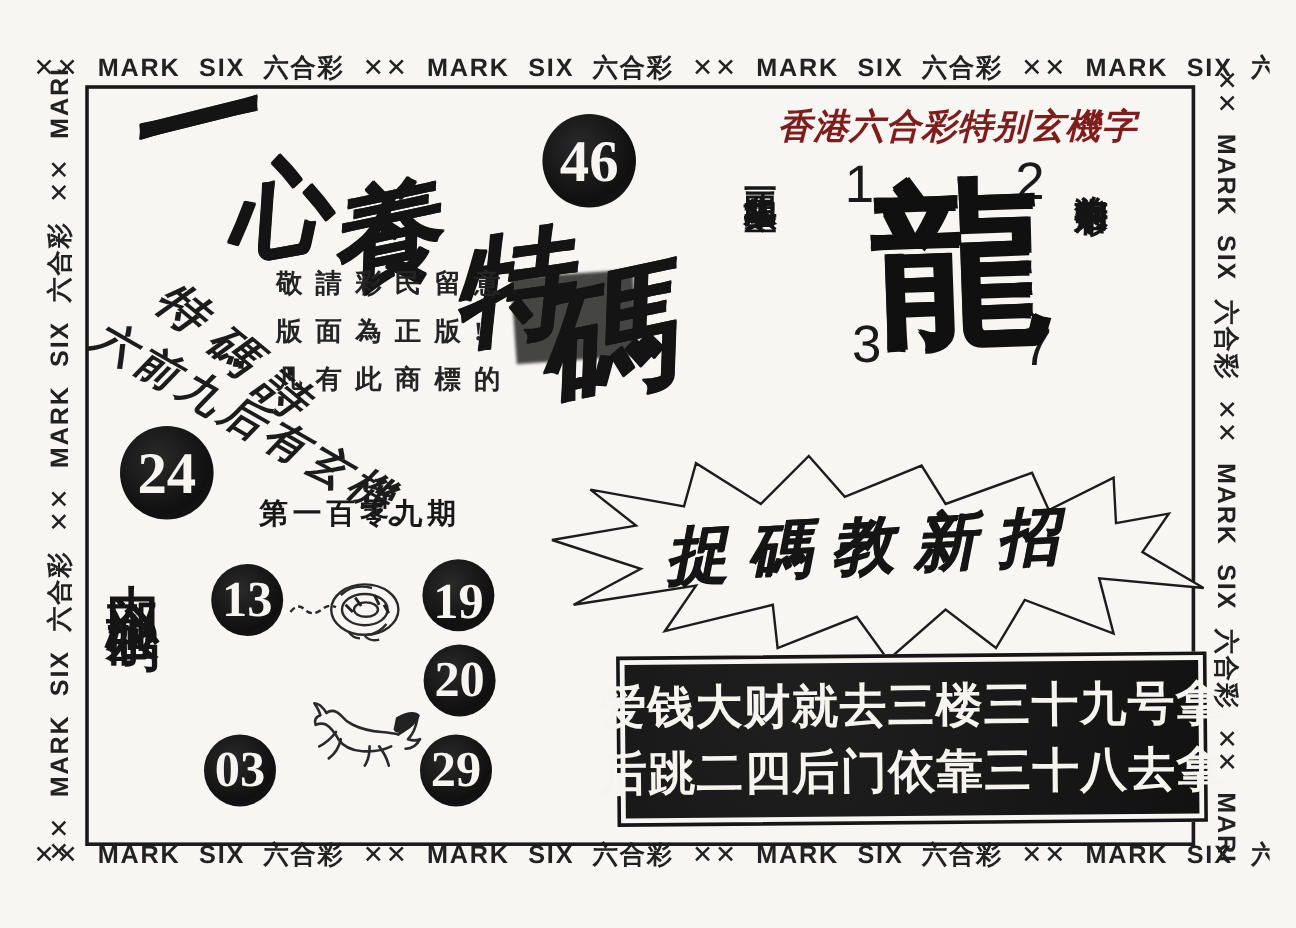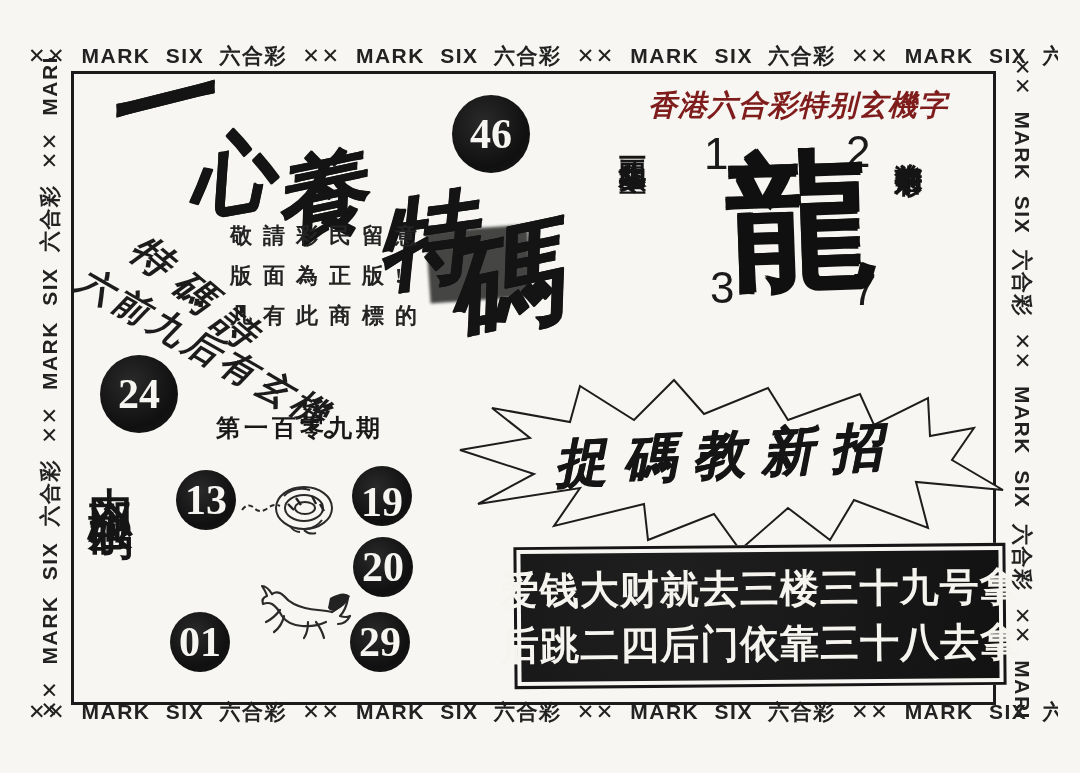--- a/index.html
+++ b/index.html
@@ -32,21 +32,21 @@
     transform:translate(-50%,-50%) rotate(90deg);
   }
 
   
   .num-circle{
     position:absolute;border-radius:50%;
     background:radial-gradient(circle at 40% 35%, #2a2a2a 0%, #101010 65%, #1c1c1c 100%);
     color:#f6f5f1;display:flex;align-items:center;justify-content:center;
     font-weight:bold;font-family:"Liberation Serif","DejaVu Serif",serif;
   }
-  .big-circle{width:78px;height:78px;font-size:42px;text-align:center;}
+  .big-circle{width:78px;height:78px;font-size:49px;text-align:center;}
   .small-circle{width:60px;height:60px;font-size:42px;}
 
   
   .cal{
     position:absolute;font-weight:900;font-style:italic;color:#141414;line-height:1;
     text-shadow:1px 0 0 #141414,0 1px 0 #141414,1px 1px 0 #141414;
   }
   .smudge{
     position:absolute;left:428px;top:228px;width:102px;height:72px;
     background:#1f1f1f;opacity:.82;filter:blur(1.5px);transform:rotate(-4deg);
@@ -157,21 +157,21 @@
   <div class="num-circle small-circle" style="left:176px;top:470px;">
     <span>13</span>
   </div>
   <div class="num-circle small-circle" style="left:352px;top:466px;align-items:flex-end;">
     <span>19</span>
   </div>
   <div class="num-circle small-circle" style="left:353px;top:537px;">
     <span>20</span>
   </div>
   <div class="num-circle small-circle" style="left:170px;top:612px;">
-    <span>01</span>
+    <span>03</span>
   </div>
   <div class="num-circle small-circle" style="left:350px;top:612px;">
     <span>29</span>
   </div>
 
   <svg class="sketch" style="left:238px;top:474px;" width="104" height="68" viewBox="0 0 104 68">
     <g fill="none" stroke="#2a2a2a" stroke-width="2">
       <path d="M4,36 q6,-8 12,-2 q6,6 14,0 q6,-5 12,-2" stroke-dasharray="5,3"></path>
       <ellipse cx="66" cy="34" rx="28" ry="21"></ellipse>
       <ellipse cx="66" cy="34" rx="19" ry="13"></ellipse>

